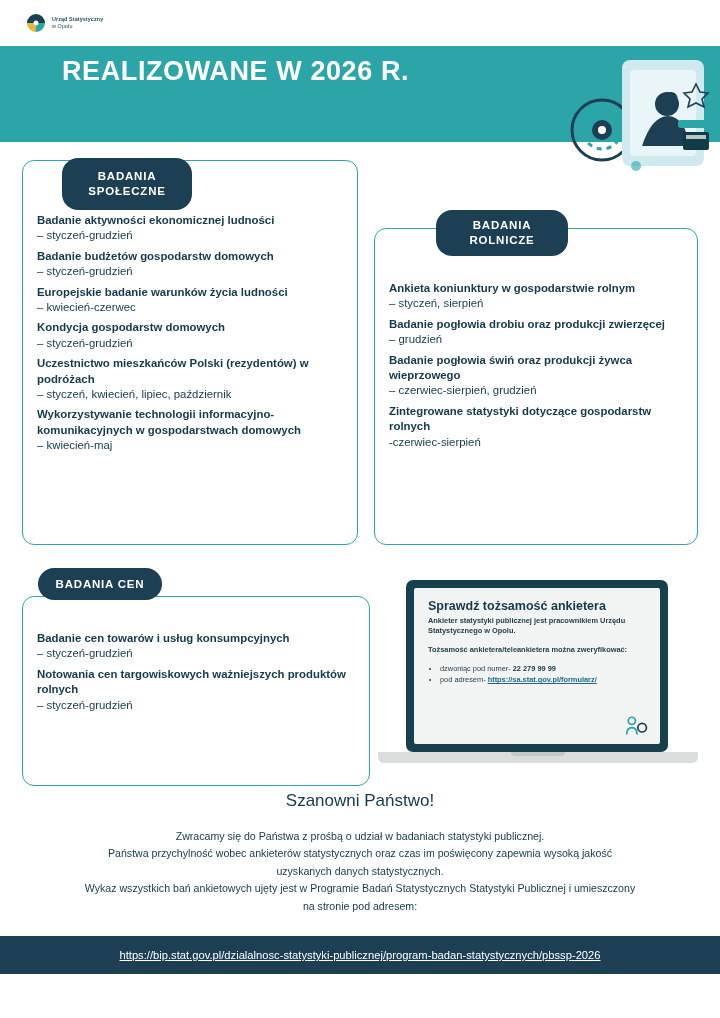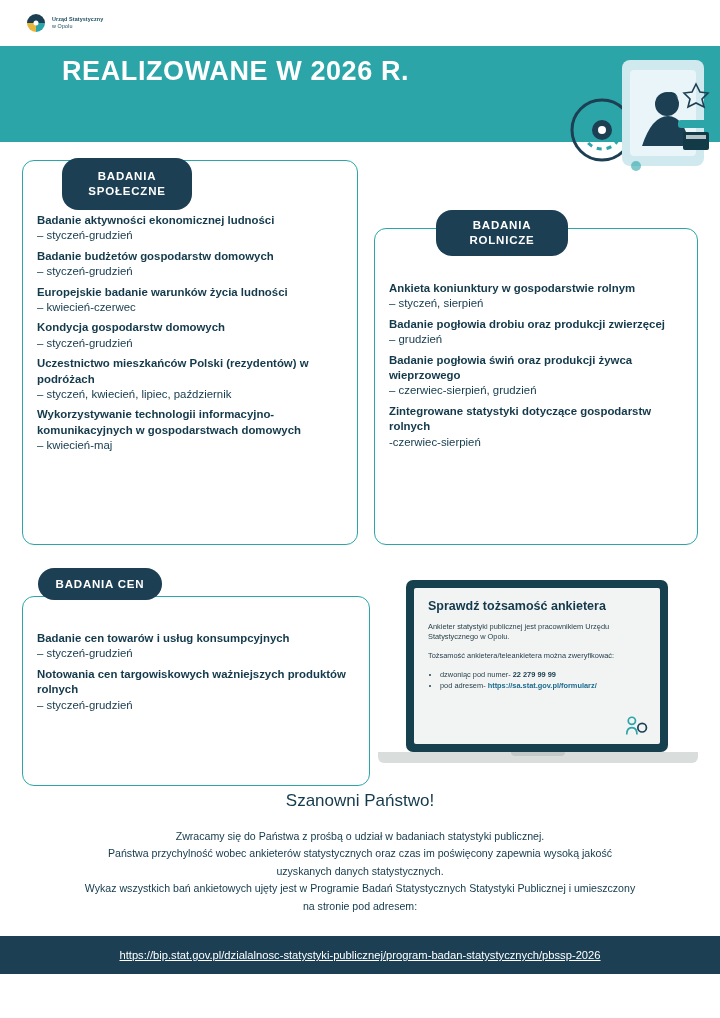--- a/index.html
+++ b/index.html
@@ -176,37 +176,38 @@
     position: absolute;
     left: 133px; top: 0;
     width: 54px; height: 4px;
     background: #c2c9c8;
     border-radius: 0 0 4px 4px;
   }
   .ltitle {
     font-size: 12.5px;
     font-weight: bold;
     color: #13394b;
-    margin-bottom: 9px;
+    margin-bottom: 3px;
   }
   .ltext {
     font-size: 7.4px;
     line-height: 10.4px;
     color: #28414c;
     margin-bottom: 8px;
+    font-weight: bold;
   }
   .llist {
     margin: 0;
     padding-left: 12px;
     font-size: 7.4px;
     line-height: 11px;
     color: #28414c;
   }
   .llist b { color: #13394b; }
-  .llist .lnk { color: #1b6b8f; font-weight: bold; margin-top: 13px; }
+  .llist .lnk { color: #1b6b8f; text-decoration: underline; font-weight: bold; margin-top: 13px; }
   .person-icon {
     position: absolute;
     right: 10px;
     bottom: 6px;
     width: 26px; height: 24px;
   }
 
   
   .salut {
     position: absolute;

